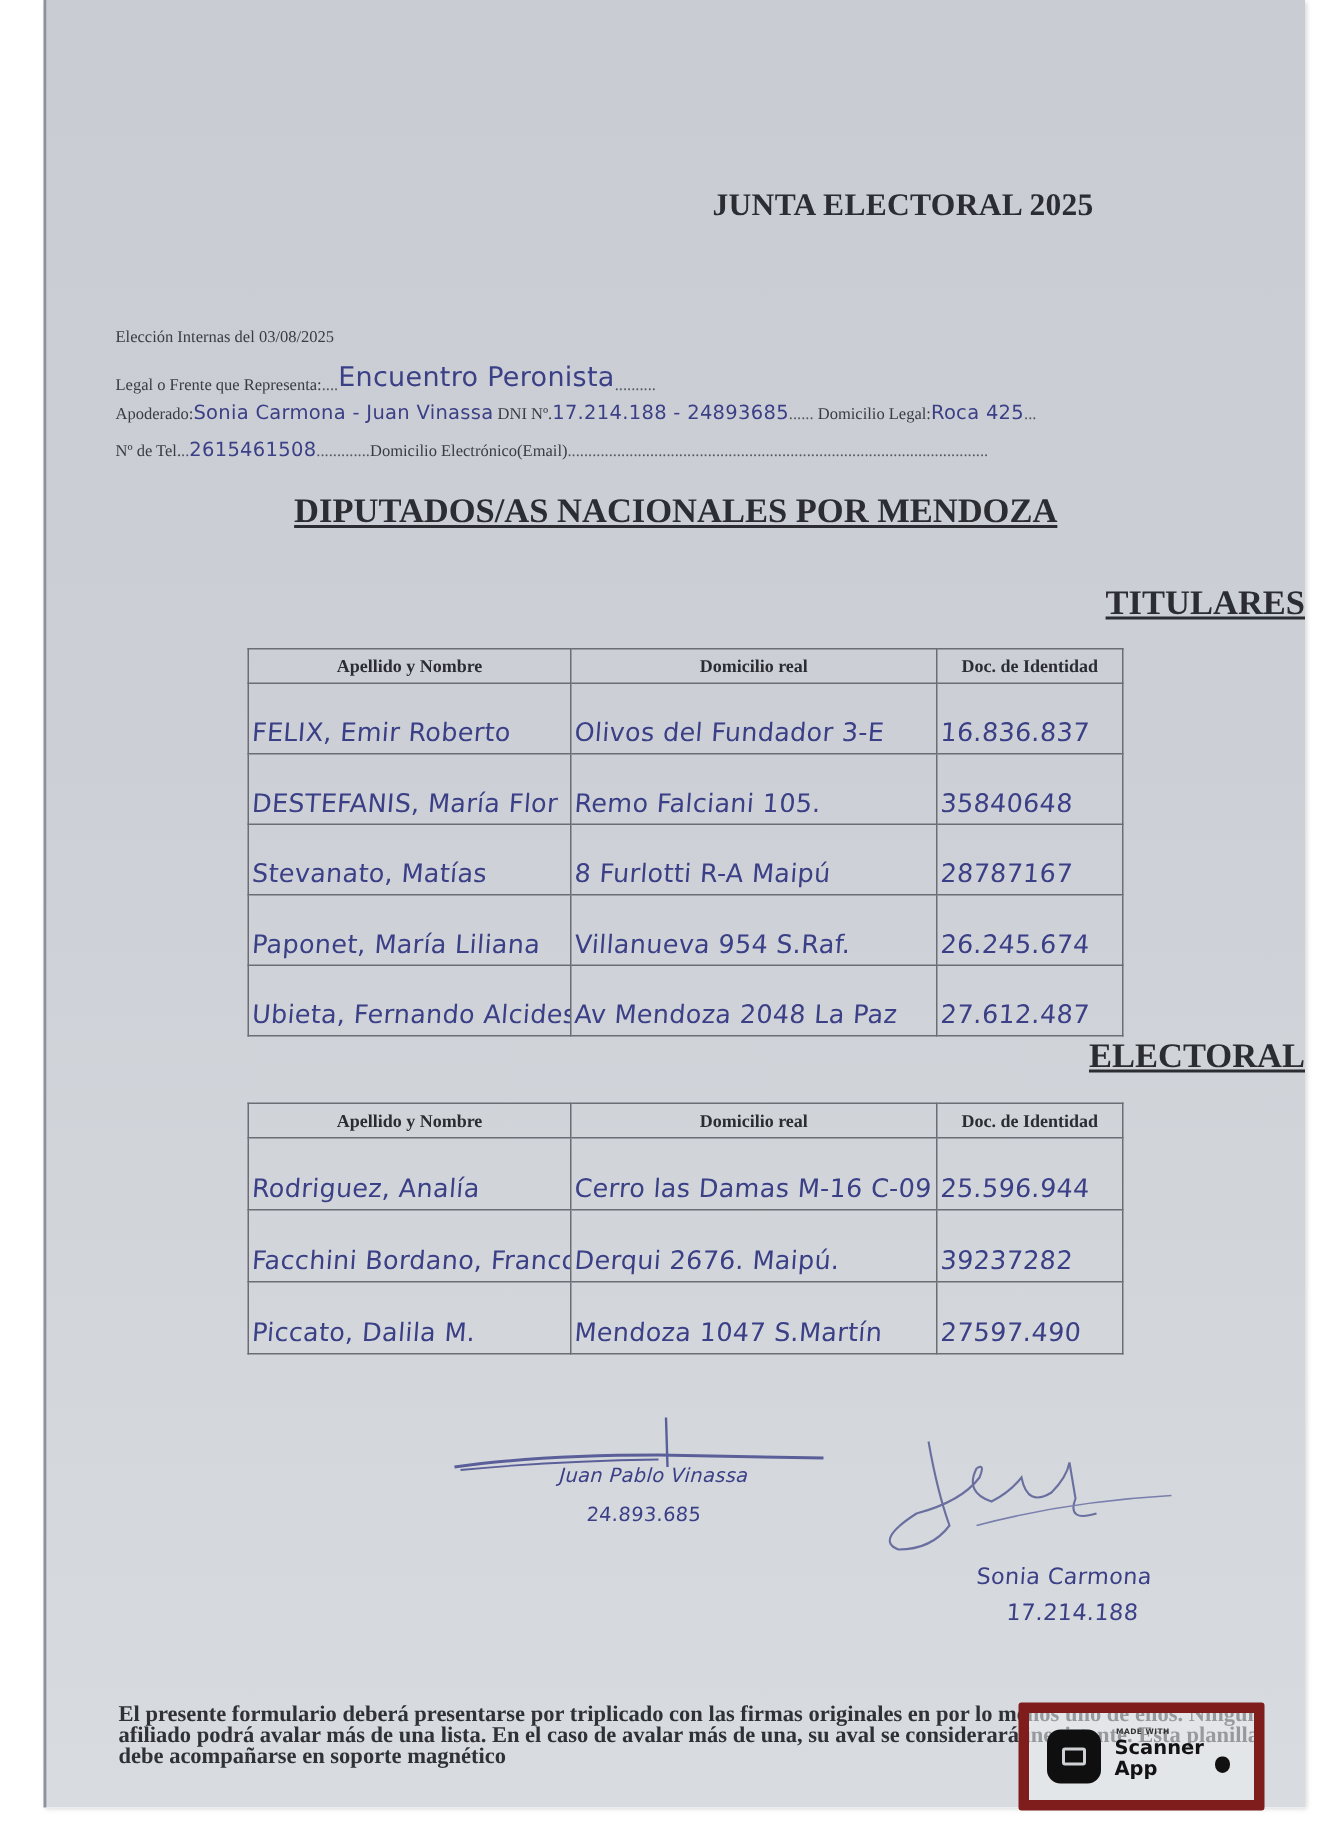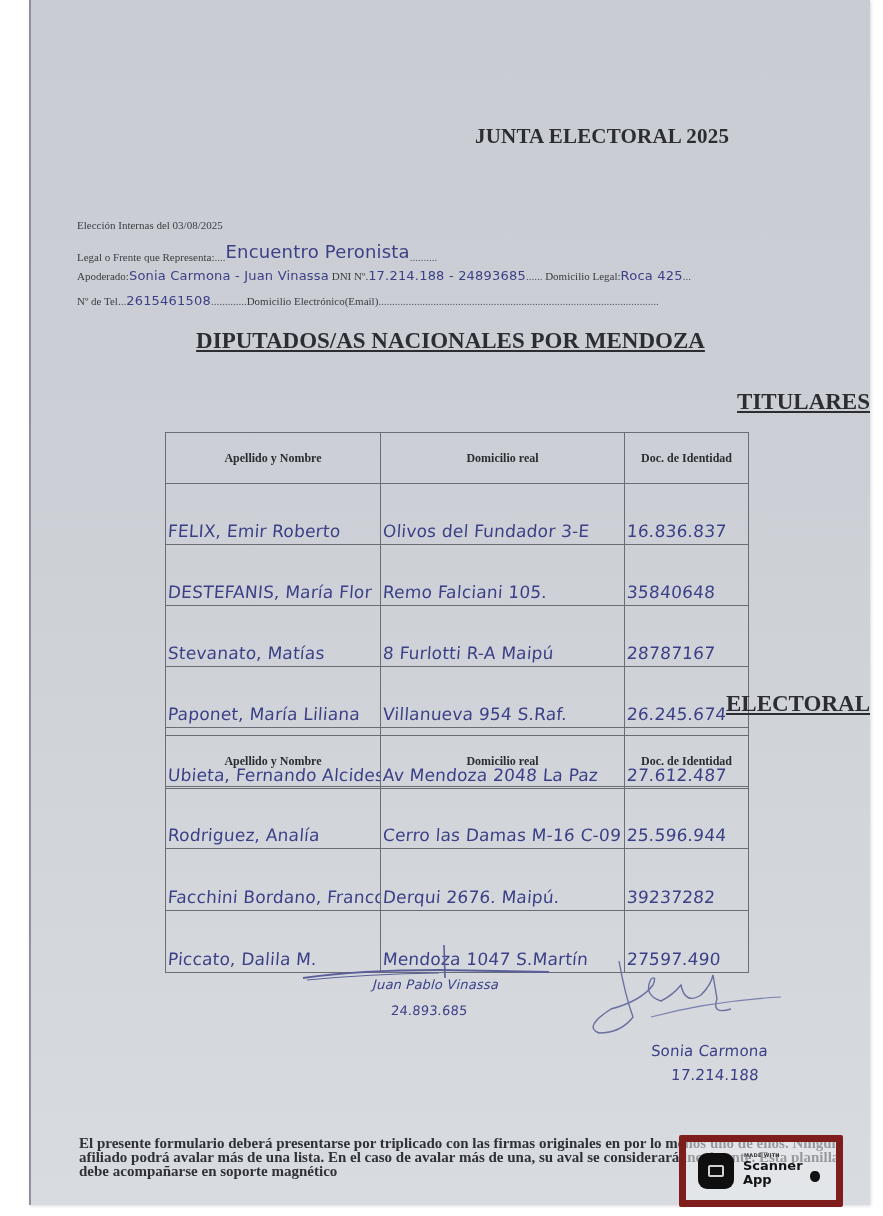--- a/index.html
+++ b/index.html
@@ -33,21 +33,21 @@
   .sec-title {
     position: absolute; left: 0; width: 100%; text-align: right;
     font-weight: bold; font-size: 23px; text-decoration: underline; color: #2b2d33;
   }
 
   table.grid {
     position: absolute; left: 134px; border-collapse: collapse; table-layout: fixed;
     width: 583px;
   }
   table.grid td, table.grid th {
-    border: 1.3px solid #6a6d74; padding: 16px 2px; overflow: hidden; white-space: nowrap;
+    border: 1.3px solid #6a6d74; padding: 2px 2px; overflow: hidden; white-space: nowrap;
   }
   table.grid th {
     font-size: 12px; font-weight: bold; height: 18px; color: #2b2d33; text-align: center;
   }
   table.grid td { height: 41px; vertical-align: bottom; padding-bottom: 3px; }
   table.grid td .hand { display: inline-block; font-size: 17px; }
   table.grid.sup td { height: 42px; }
   .footer {
     position: absolute; left: 48px; top: 1136px; width: 770px;
     font-weight: bold; font-size: 15px; line-height: 14px; color: #2f3137;

